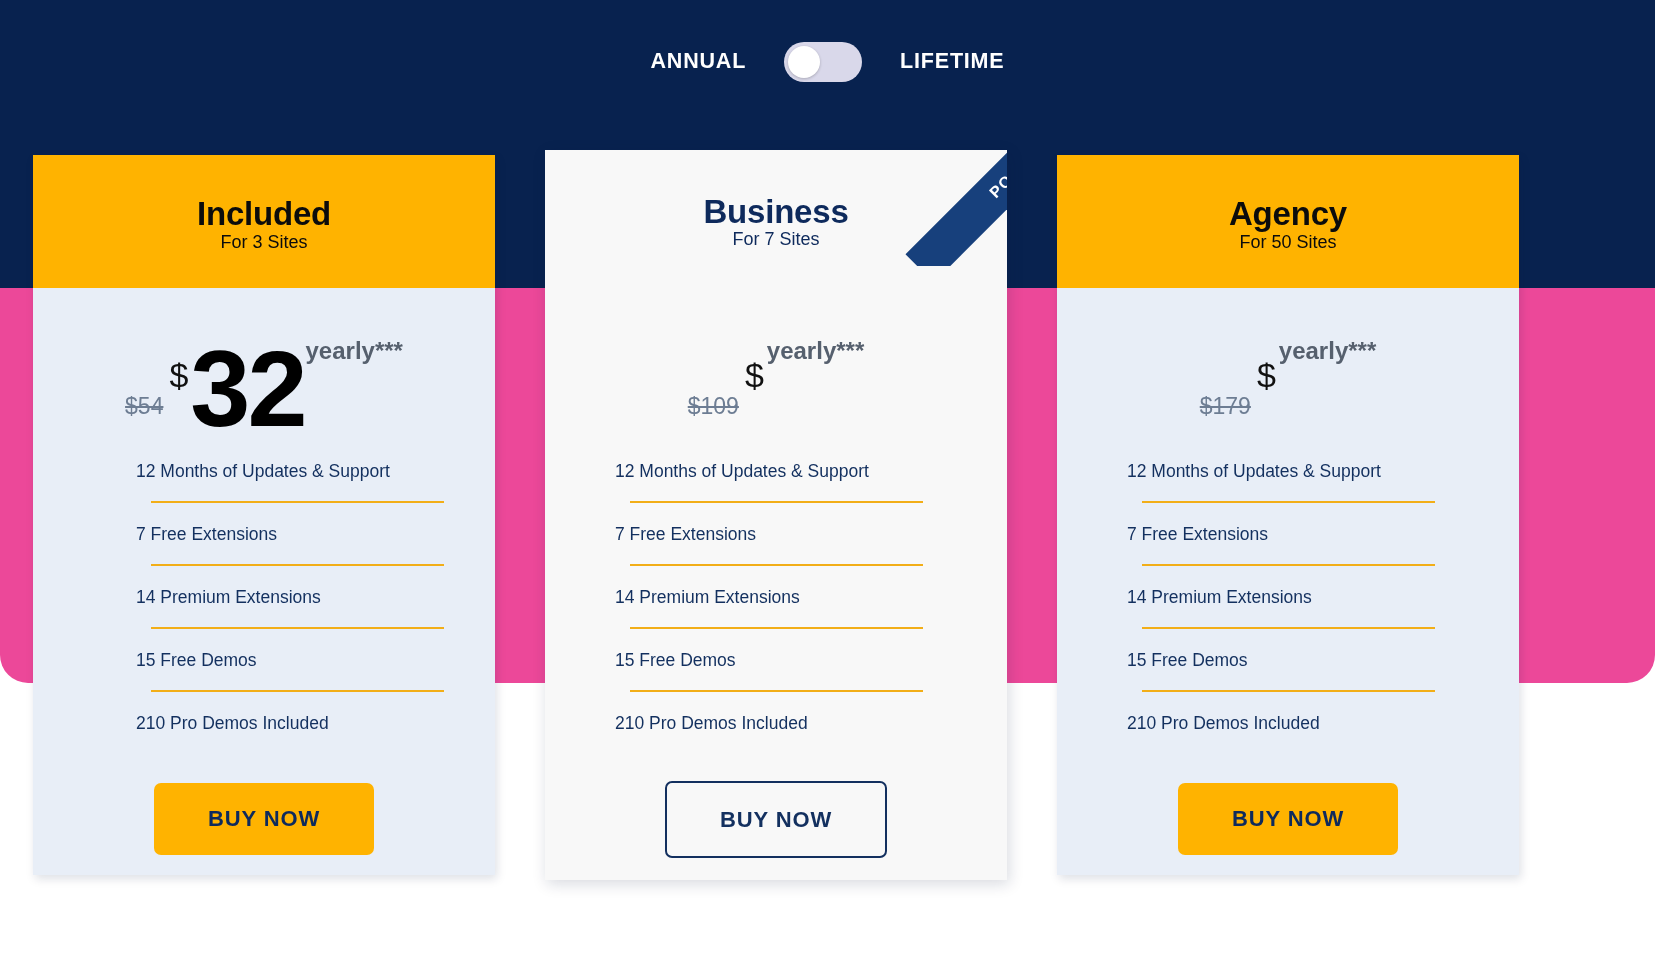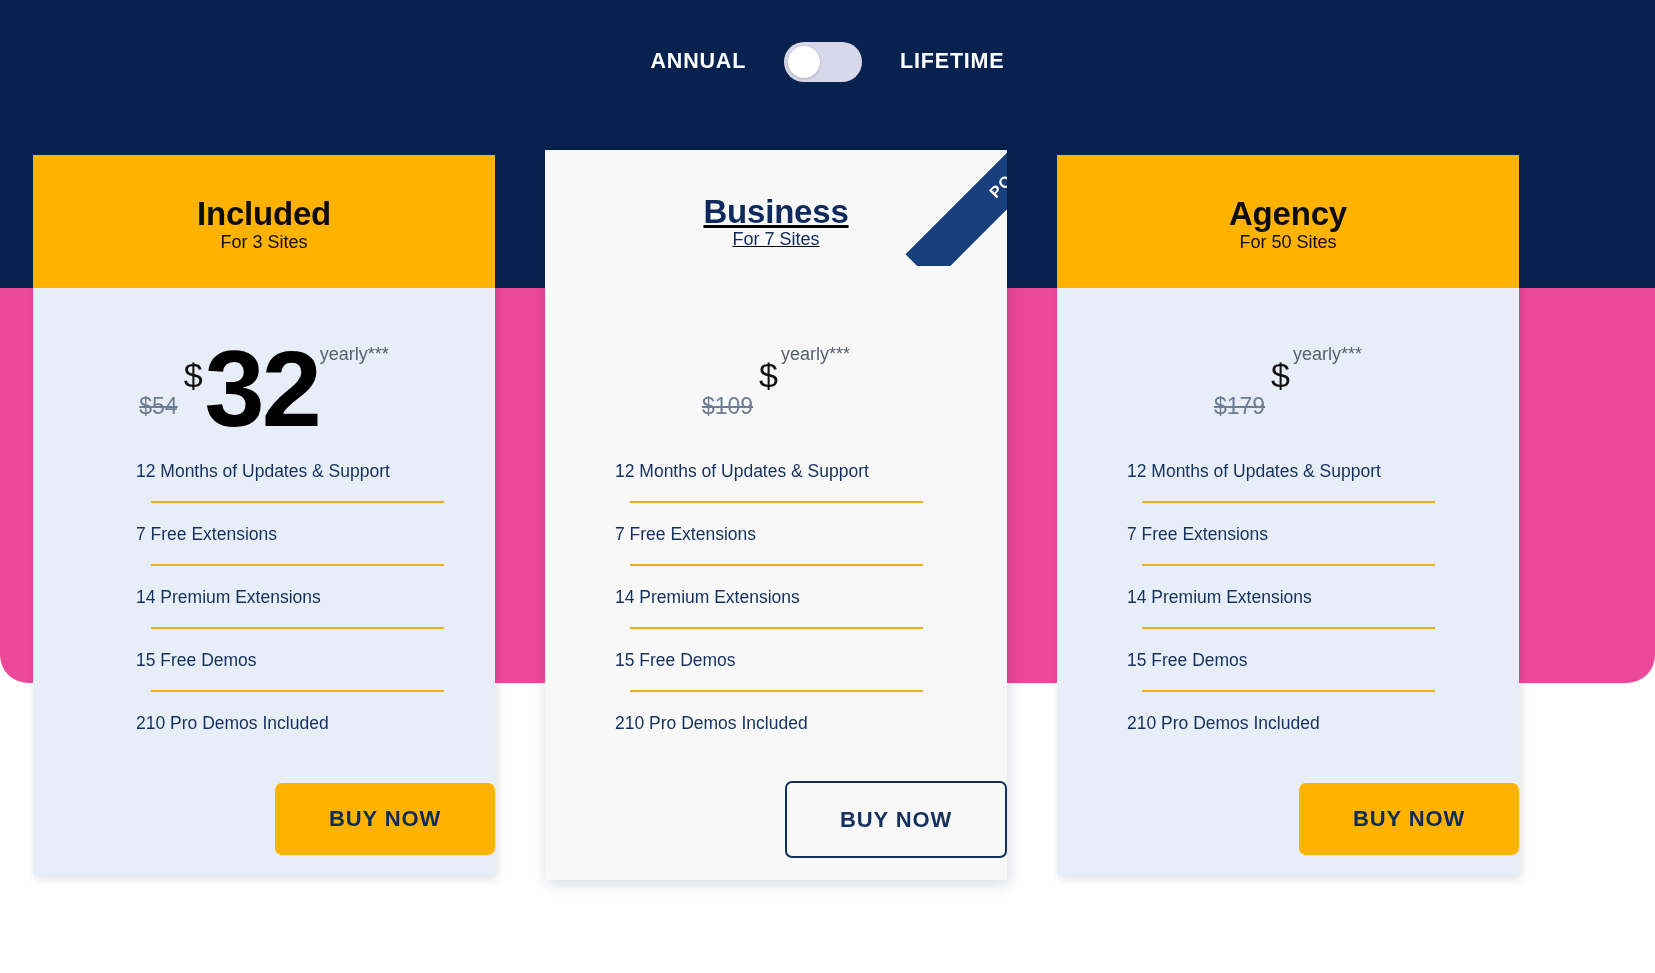--- a/index.html
+++ b/index.html
@@ -112,21 +112,21 @@
     width: 100%;
     height: 133px;
     display: flex;
     flex-direction: column;
     align-items: center;
     justify-content: center;
     padding-top: 6px;
   }
 
   .head-amber { background: #ffb300; }
-  .head-light { background: #f8f8f8; height: 138px; text-decoration: underline; }
+  .head-light { background: #f8f8f8; height: 138px; }
 
   .plan-name {
     font-size: 33px;
     font-weight: 600;
     line-height: 1.1;
     letter-spacing: -0.2px;
   }
 
   .plan-sites {
     font-size: 18px;
@@ -217,22 +217,22 @@
   .price-amount {
     font-size: 108px;
     font-weight: 700;
     color: #000000;
     line-height: 0.88;
     letter-spacing: -3px;
     text-align: right;
   }
 
   .price-period {
-    font-size: 18px;
-    font-weight: 400;
+    font-size: 24px;
+    font-weight: 700;
     color: #56606e;
     line-height: 1;
     position: relative;
     top: -73px;
     margin-left: 1px;
     white-space: nowrap;
   }
 
   
   .features {
@@ -266,21 +266,21 @@
   }
 
   
   .card-personal .feature-row { width: 308px; margin-left: 103px; }
   .card-business .feature-row { width: 308px; margin-left: 70px; }
   .card-agency   .feature-row { width: 308px; margin-left: 70px; }
 
   
   .buy-wrap {
     display: flex;
-    justify-content: flex-end;
+    justify-content: center;
     margin-top: 28px;
   }
 
   .buy-btn {
     width: 220px;
     height: 72px;
     border-radius: 7px;
     display: flex;
     align-items: center;
     justify-content: center;

